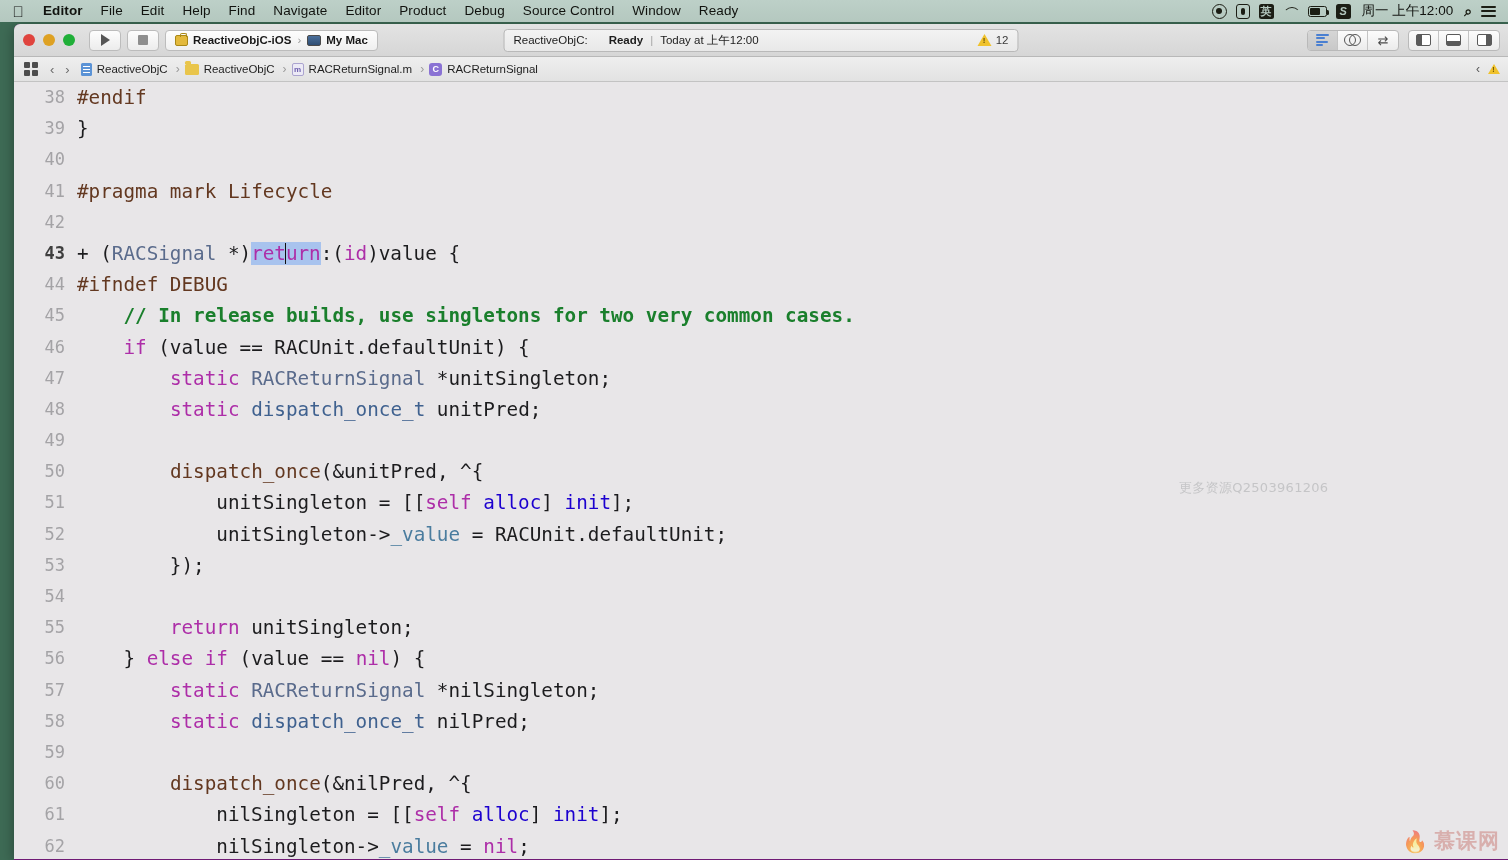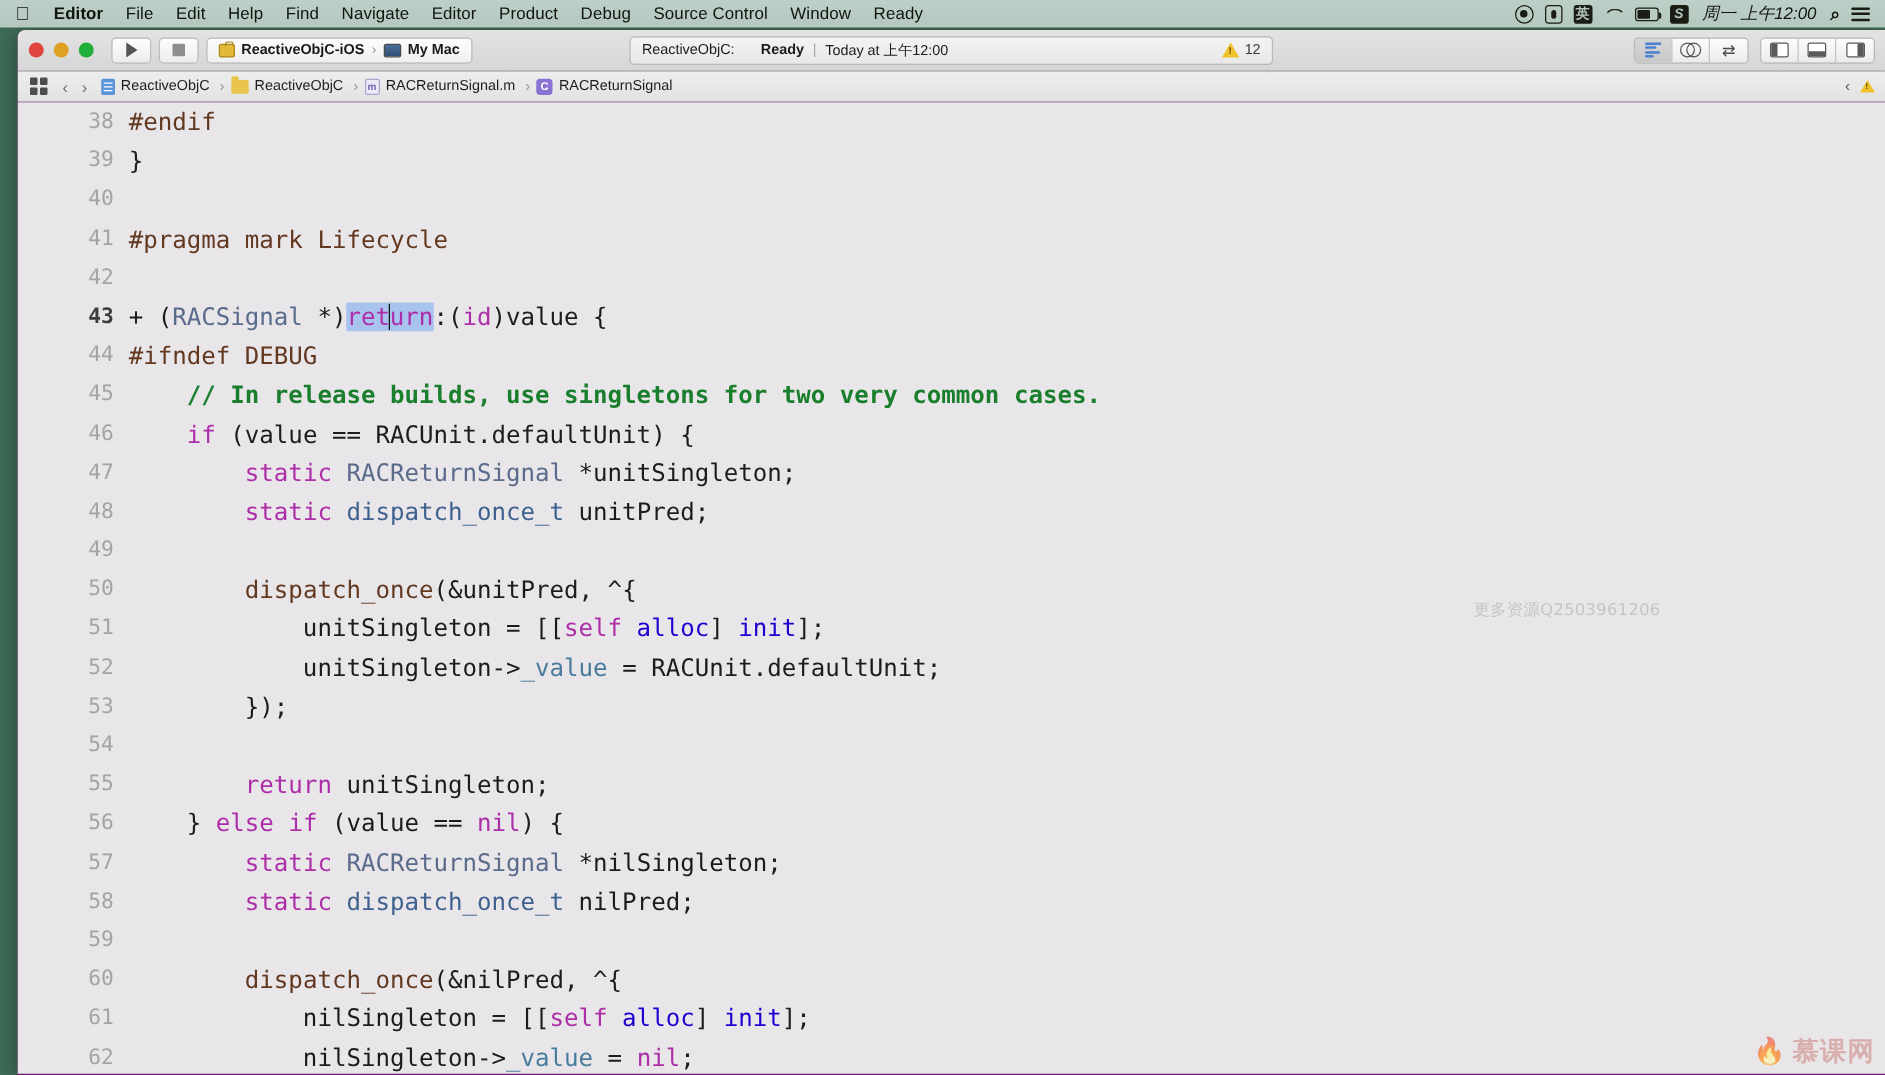--- a/index.html
+++ b/index.html
@@ -62,21 +62,20 @@
     align-items: center;
     justify-content: center;
     height: 16px;
     color: #16180f;
     font-size: 12px;
   }
   .mb-clock {
     font-size: 13.5px;
     white-space: nowrap;
     padding: 0 2px;
-    font-style: italic;
   }
   .ico-record {
     width: 15px; height: 15px;
     border: 1.7px solid #1b1d14;
     border-radius: 50%;
     position: relative;
   }
   .ico-record::after {
     content: "";
     position: absolute;
@@ -434,21 +433,21 @@
     overflow: hidden;
   }
   .code {
     position: absolute;
     top: 0; left: 0; right: 0;
     font-family: "DejaVu Sans Mono", "Liberation Mono", monospace;
     font-size: 19.3px;
     line-height: 31.2px;
     white-space: pre;
   }
-  .line { display: flex; height: 31.2px; align-items: flex-start; margin-left: 26px; }
+  .line { display: flex; height: 31.2px; align-items: flex-start; }
   .gutter {
     width: 62px;
     min-width: 62px;
     text-align: right;
     padding-right: 11px;
     color: #a4a3a6;
     font-size: 17px;
     user-select: none;
   }
   .line.current .gutter { color: #3e3e3e; font-weight: bold; }

